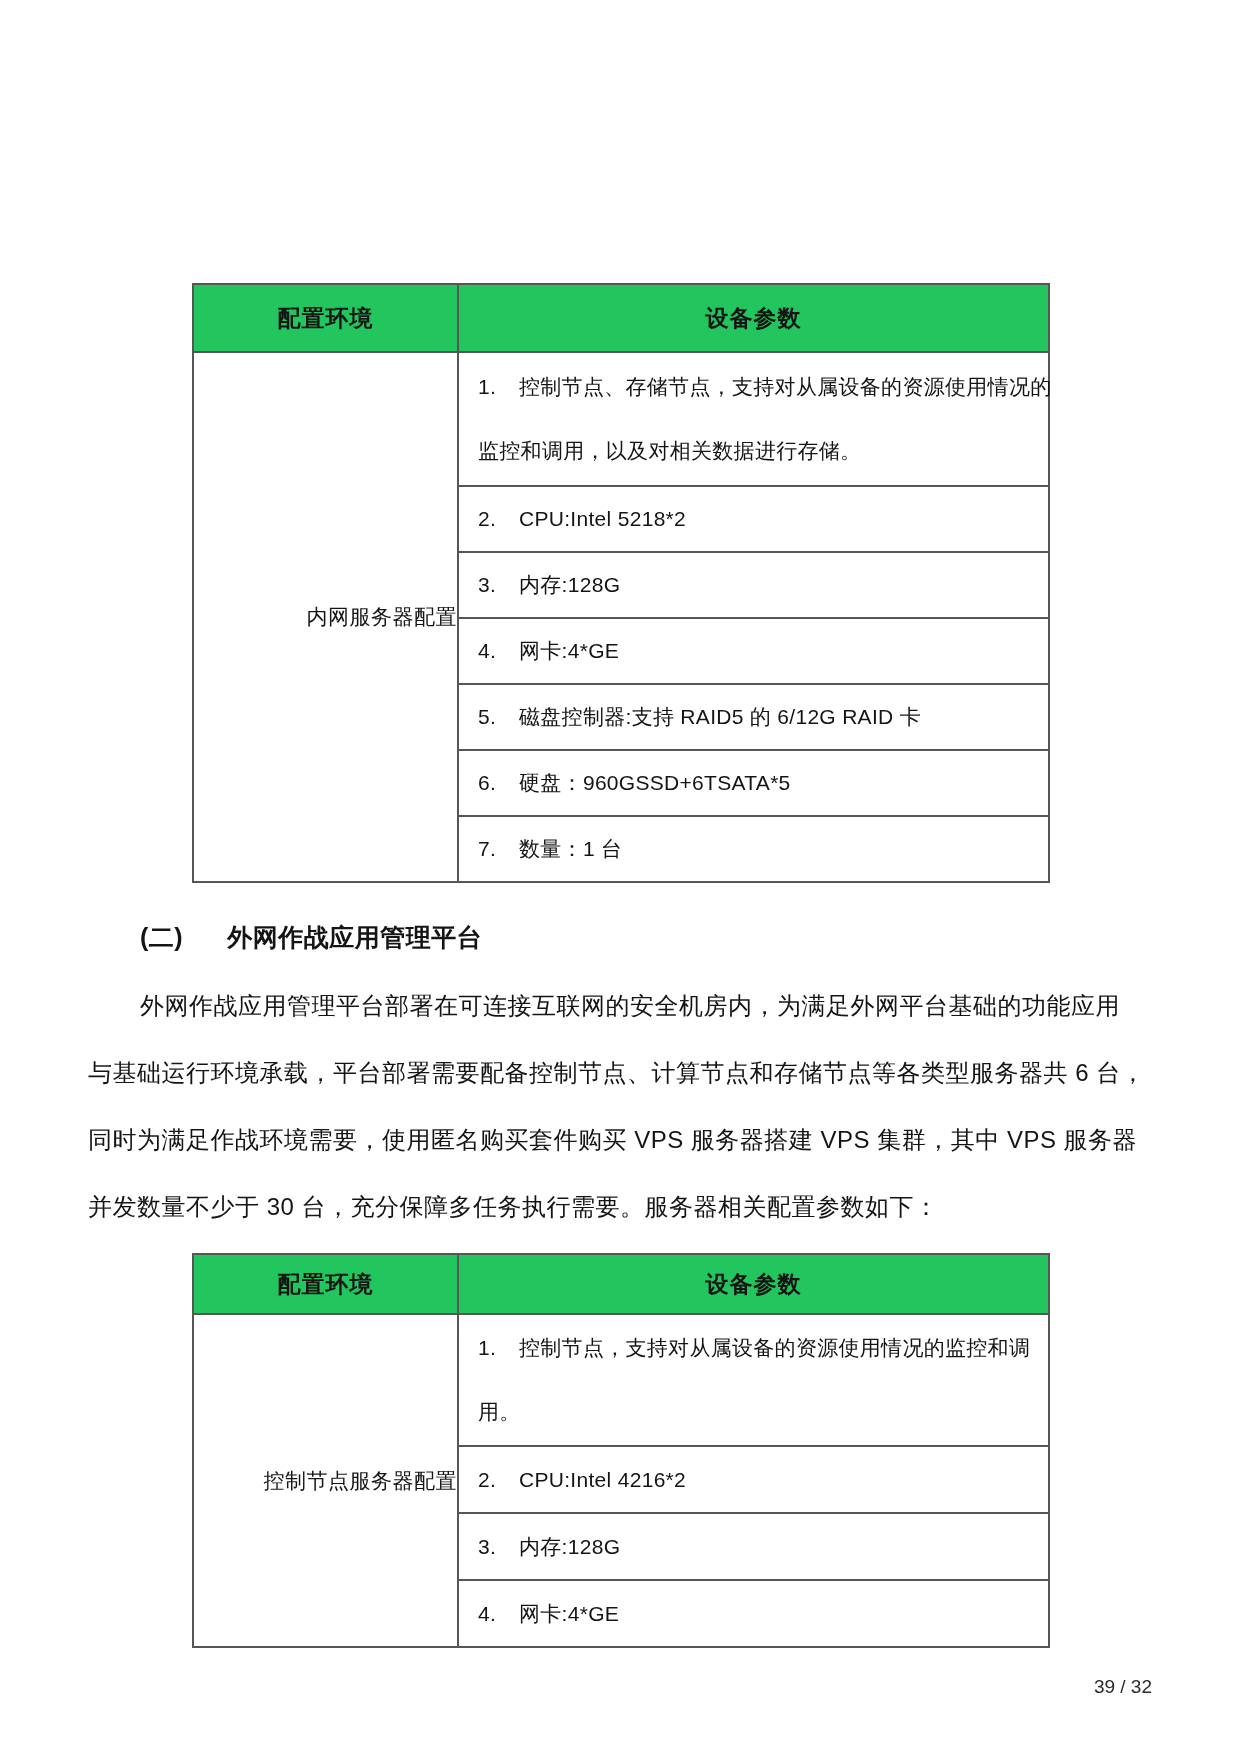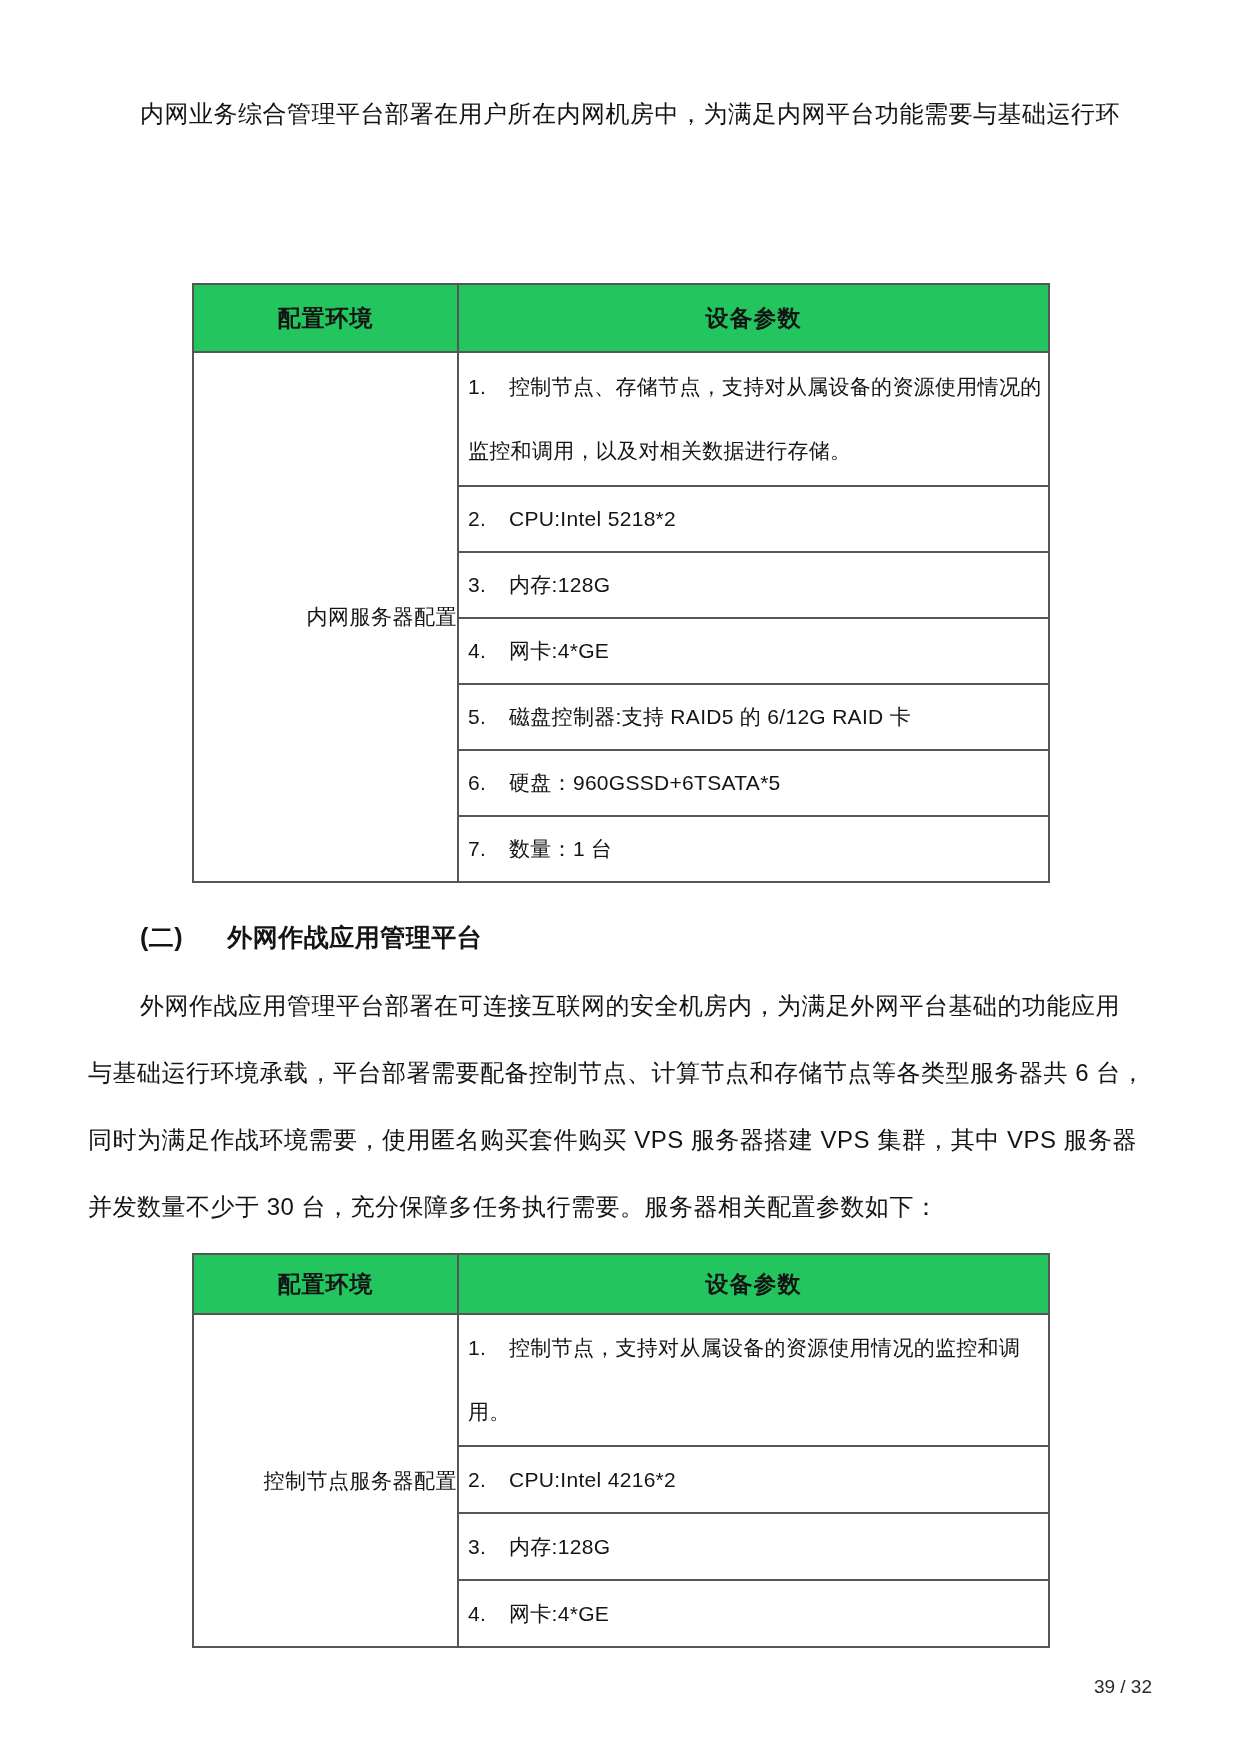--- a/index.html
+++ b/index.html
@@ -13,21 +13,21 @@
   .para .pline { line-height:67px; white-space:nowrap; letter-spacing:0.5px; }
   .para .pline.indent { text-indent:52px; }
 
   .doc-table { position:absolute; left:192px; width:856px; border-collapse:collapse; table-layout:fixed; }
   .doc-table th, .doc-table td { border:2px solid #565656; font-weight:normal; }
   .doc-table th {
     background:#22c55e; height:68px; font-size:23px; font-weight:bold;
     text-align:center; letter-spacing:1px;
   }
   .doc-table td.env-cell { text-align:right; vertical-align:middle; font-size:21px; letter-spacing:0.5px; }
-  .doc-table td.param-cell { vertical-align:middle; padding-left:9px; font-size:21px; }
+  .doc-table td.param-cell { vertical-align:middle; padding-left:19px; font-size:21px; }
   .doc-table .cell-line { line-height:64px; white-space:nowrap; letter-spacing:0.3px; }
   .doc-table .num { display:inline-block; min-width:41px; }
   tr.r-tall  td.param-cell { height:134px; }
   tr.r-std   td.param-cell { height:52px; }
   #table2 th { height:60px; }
   #table2 tr.r-tall td.param-cell { height:132px; }
   #table2 tr.r-std  td.param-cell { height:67px; }
 
   .section-heading {
     position:absolute; left:88px; top:920px; width:1068px;
@@ -39,21 +39,20 @@
 
   .page-number {
     position:absolute; left:88px; top:1676px; width:1064px;
     text-align:right; font-size:19px; color:#2a2a2a;
   }
 </style>
 </head>
 <body>
 
 <div class="para" style="top:80px;">
-  <div class="pline indent">内网业务综合管理平台部署在用户所在内网机房中，为满足内网平台功能需要与基础运行环</div>
 </div>
 
 <table class="doc-table" id="table1" style="top:283px;">
   <colgroup>
       <col style="width:265px">
       <col style="width:591px">
     </colgroup>
   <tbody>
       <tr>
     <th>配置环境</th>

